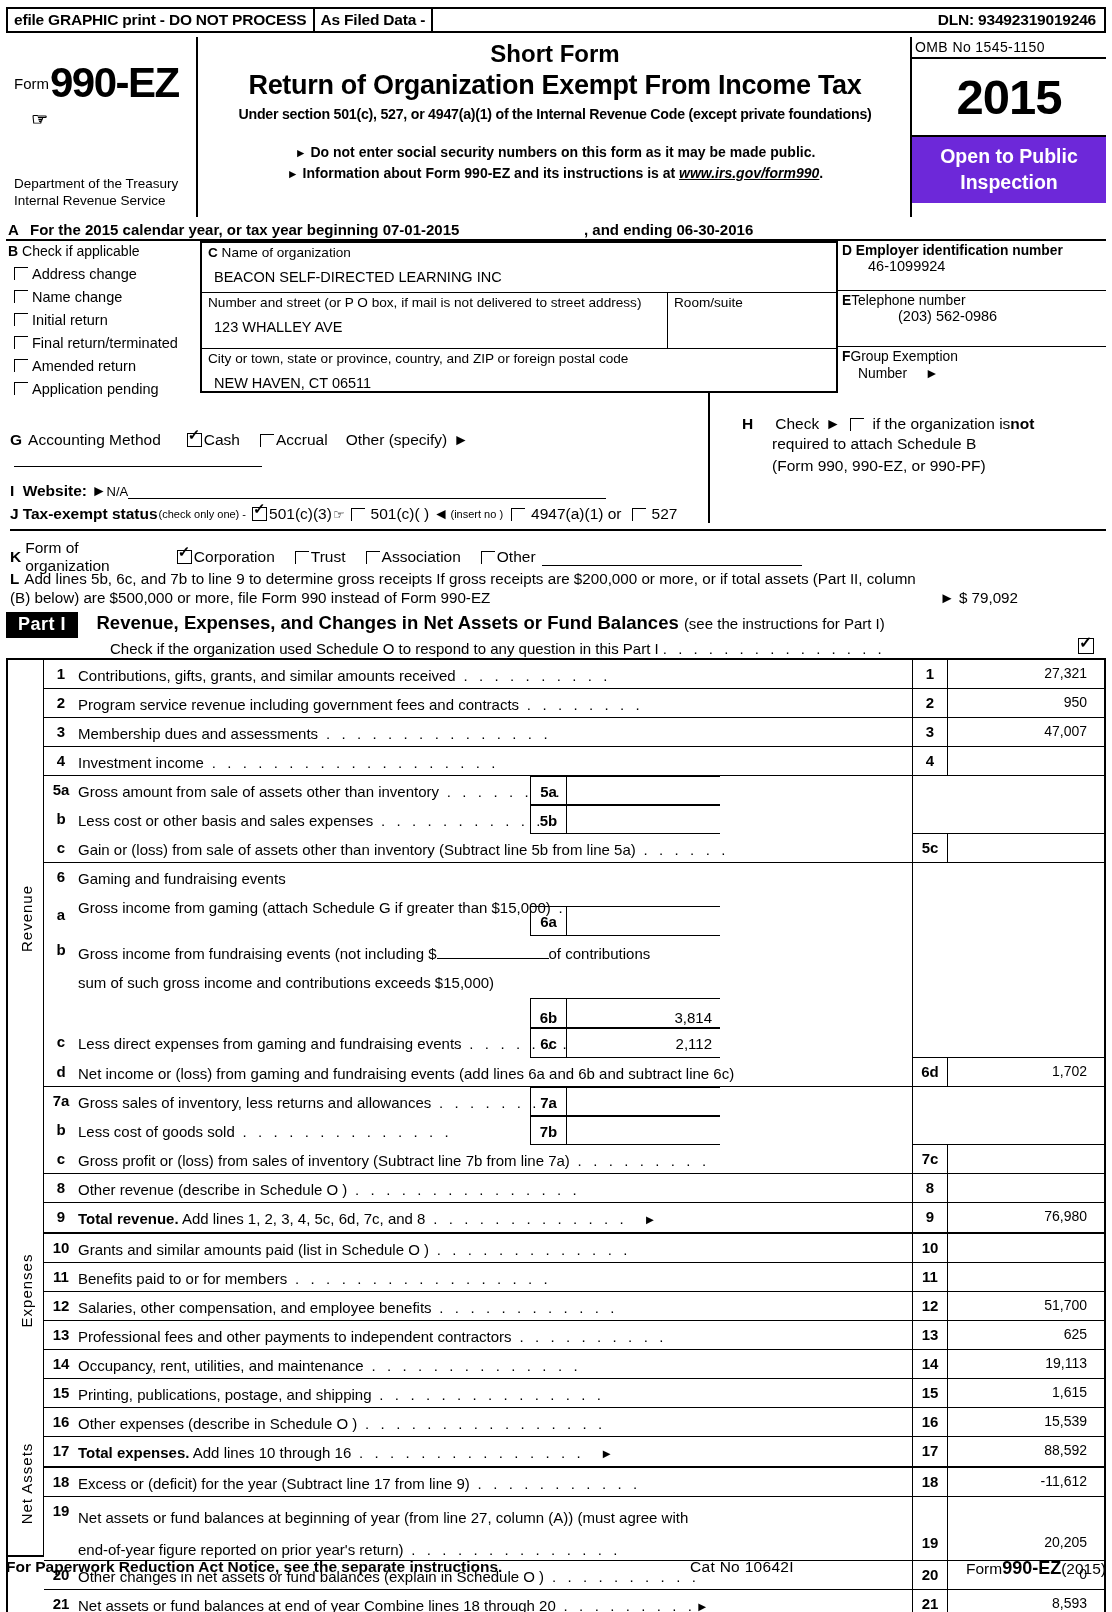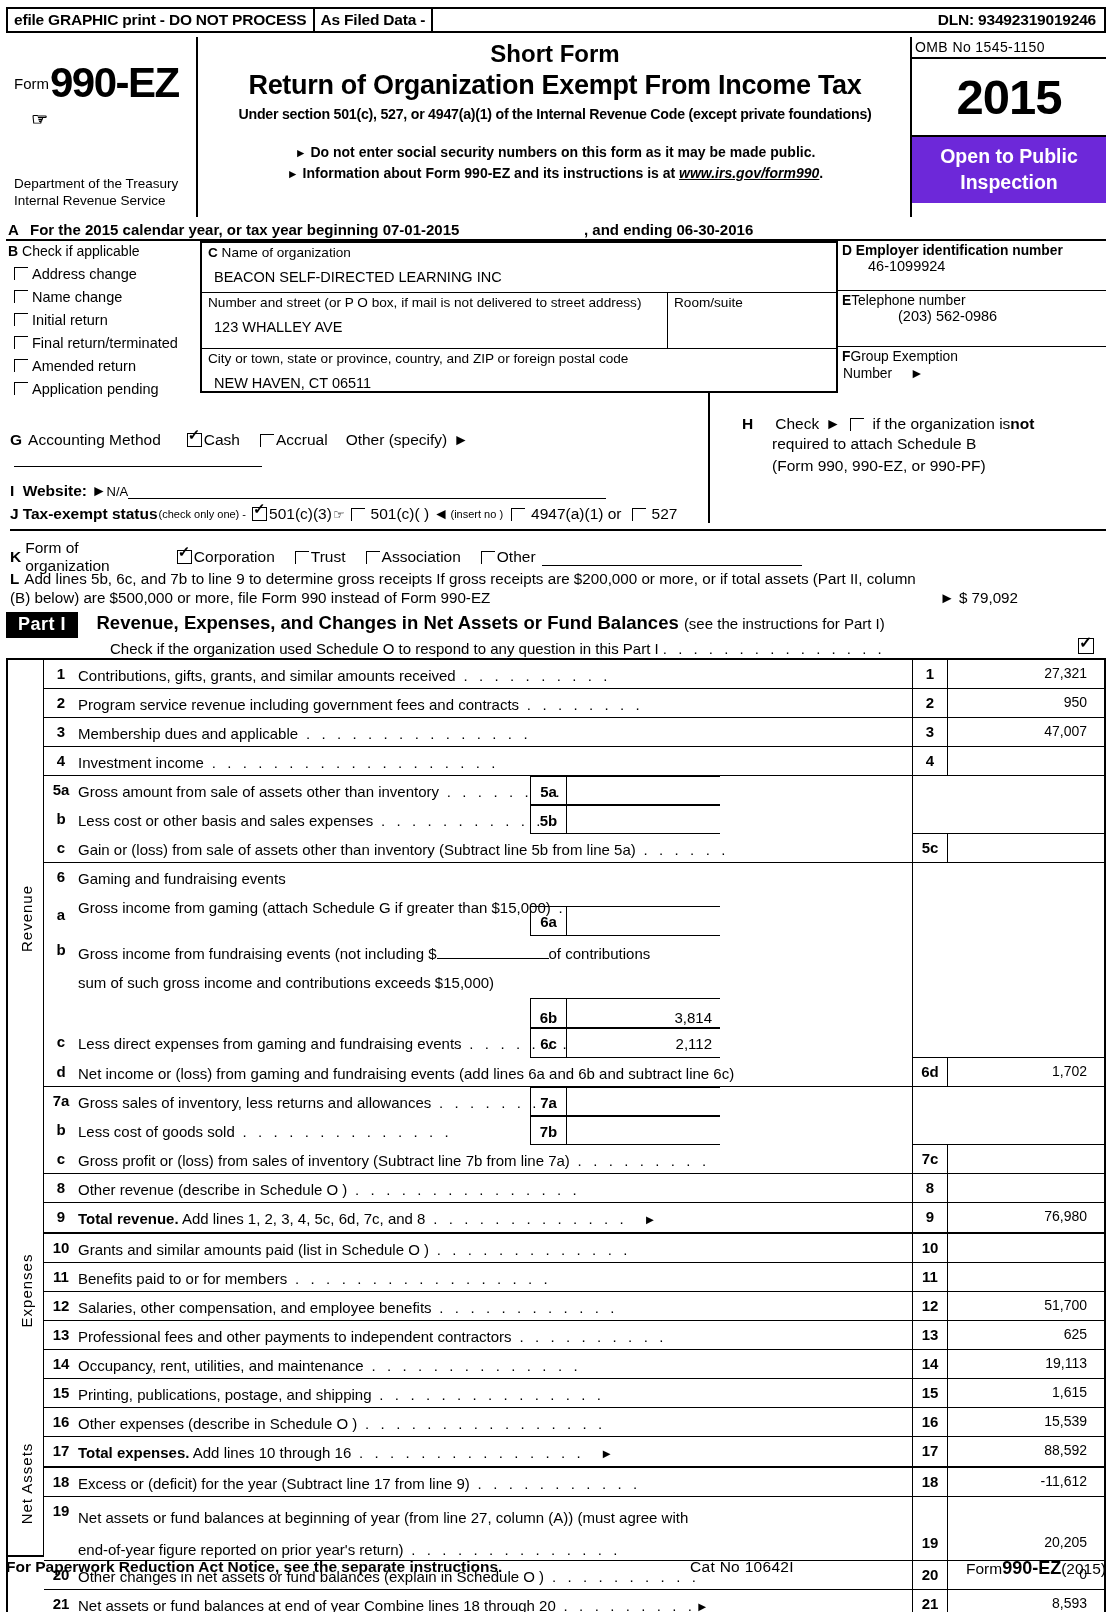--- a/index.html
+++ b/index.html
@@ -274,21 +274,21 @@
       <div class="dseg d2">
         <div class="dlbl">
           <b>E</b><span>Telephone number</span>
         </div>
         <div class="dval r">(203) 562-0986</div>
       </div>
       <div class="dseg d3">
         <div class="dlbl">
           <b>F</b><span>Group Exemption</span>
         </div>
-        <div class="dlbl" style="padding-left:5px">
+        <div class="dlbl" style="padding-left:20px">
           <span>Number</span>
           <span style="margin-left:14px">►</span>
           <span></span>
         </div>
       </div>
     </div>
   </div>
 
   <div class="gl">
 
@@ -407,21 +407,21 @@
 
       <div class="rw cellborder">
         <div class="num">2</div>
         <div class="desc"><span>Program service revenue including government fees and contracts</span><span class="dots"> . . . . . . . .</span></div>
         <div class="lcode">2</div>
         <div class="lval">950</div>
       </div>
 
       <div class="rw cellborder">
         <div class="num">3</div>
-        <div class="desc"><span>Membership dues and applicable</span><span class="dots"> . . . . . . . . . . . . . . .</span></div>
+        <div class="desc"><span>Membership dues and assessments</span><span class="dots"> . . . . . . . . . . . . . . .</span></div>
         <div class="lcode">3</div>
         <div class="lval">47,007</div>
       </div>
 
       <div class="rw cellborder">
         <div class="num">4</div>
         <div class="desc"><span>Investment income</span><span class="dots"> . . . . . . . . . . . . . . . . . . .</span></div>
         <div class="lcode">4</div>
         <div class="lval"></div>
       </div>

